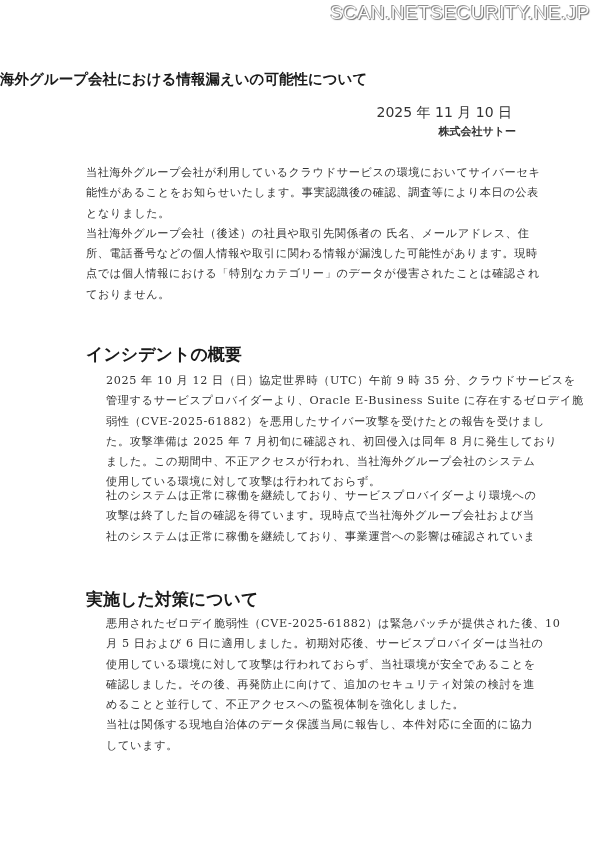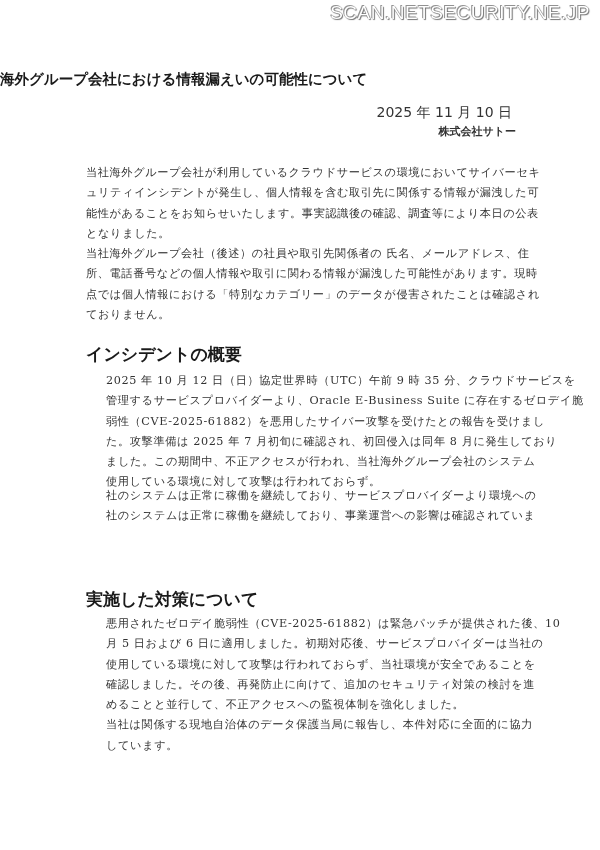--- a/index.html
+++ b/index.html
@@ -26,21 +26,20 @@
 <body>
 
 <div class="watermark">SCAN.NETSECURITY.NE.JP</div>
 
 <div class="title">海外グループ会社における情報漏えいの可能性について</div>
 <div class="date">2025 年 11 月 10 日</div>
 <div class="company">株式会社サトー</div>
 
 <div class="para p-intro">
   <span class="line">当社海外グループ会社が利用しているクラウドサービスの環境においてサイバーセキ</span>
-  <span class="line">ュリティインシデントが発生し、個人情報を含む取引先に関係する情報が漏洩した可</span>
   <span class="line">能性があることをお知らせいたします。事実認識後の確認、調査等により本日の公表</span>
   <span class="line">となりました。</span>
   <span class="line">当社海外グループ会社（後述）の社員や取引先関係者の 氏名、メールアドレス、住</span>
   <span class="line">所、電話番号などの個人情報や取引に関わる情報が漏洩した可能性があります。現時</span>
   <span class="line">点では個人情報における「特別なカテゴリー」のデータが侵害されたことは確認され</span>
   <span class="line">ておりません。</span>
 </div>
 
 <div class="h2 h-incident">インシデントの概要</div>
 
@@ -48,20 +47,21 @@
   <span class="line">2025 年 10 月 12 日（日）協定世界時（UTC）午前 9 時 35 分、クラウドサービスを</span>
   <span class="line">管理するサービスプロバイダーより、Oracle E-Business Suite に存在するゼロデイ脆</span>
   <span class="line">弱性（CVE-2025-61882）を悪用したサイバー攻撃を受けたとの報告を受けまし</span>
   <span class="line">た。攻撃準備は 2025 年 7 月初旬に確認され、初回侵入は同年 8 月に発生しており</span>
   <span class="line">ました。この期間中、不正アクセスが行われ、当社海外グループ会社のシステム</span>
   <span class="line">使用している環境に対して攻撃は行われておらず。</span>
 </div>
 
 <div class="para p-sec1b">
   <span class="line">社のシステムは正常に稼働を継続しており、サービスプロバイダーより環境への</span>
+  <span class="line">攻撃は終了した旨の確認を得ています。現時点で当社海外グループ会社および当</span>
   <span class="line">社のシステムは正常に稼働を継続しており、事業運営への影響は確認されていま</span>
 </div>
 
 <div class="h2 h-measures">実施した対策について</div>
 
 <div class="para p-sec2">
   <span class="line">悪用されたゼロデイ脆弱性（CVE-2025-61882）は緊急パッチが提供された後、10</span>
   <span class="line">月 5 日および 6 日に適用しました。初期対応後、サービスプロバイダーは当社の</span>
   <span class="line">使用している環境に対して攻撃は行われておらず、当社環境が安全であることを</span>
   <span class="line">確認しました。その後、再発防止に向けて、追加のセキュリティ対策の検討を進</span>

